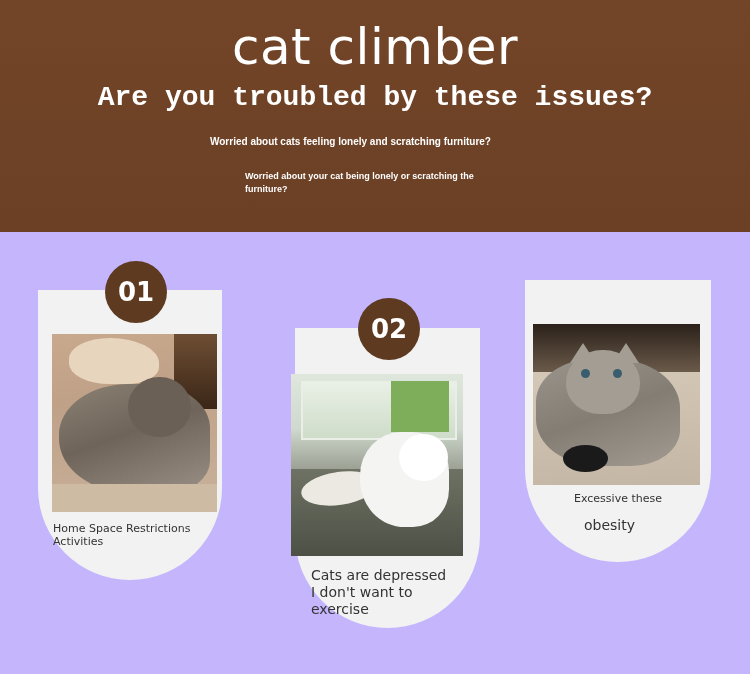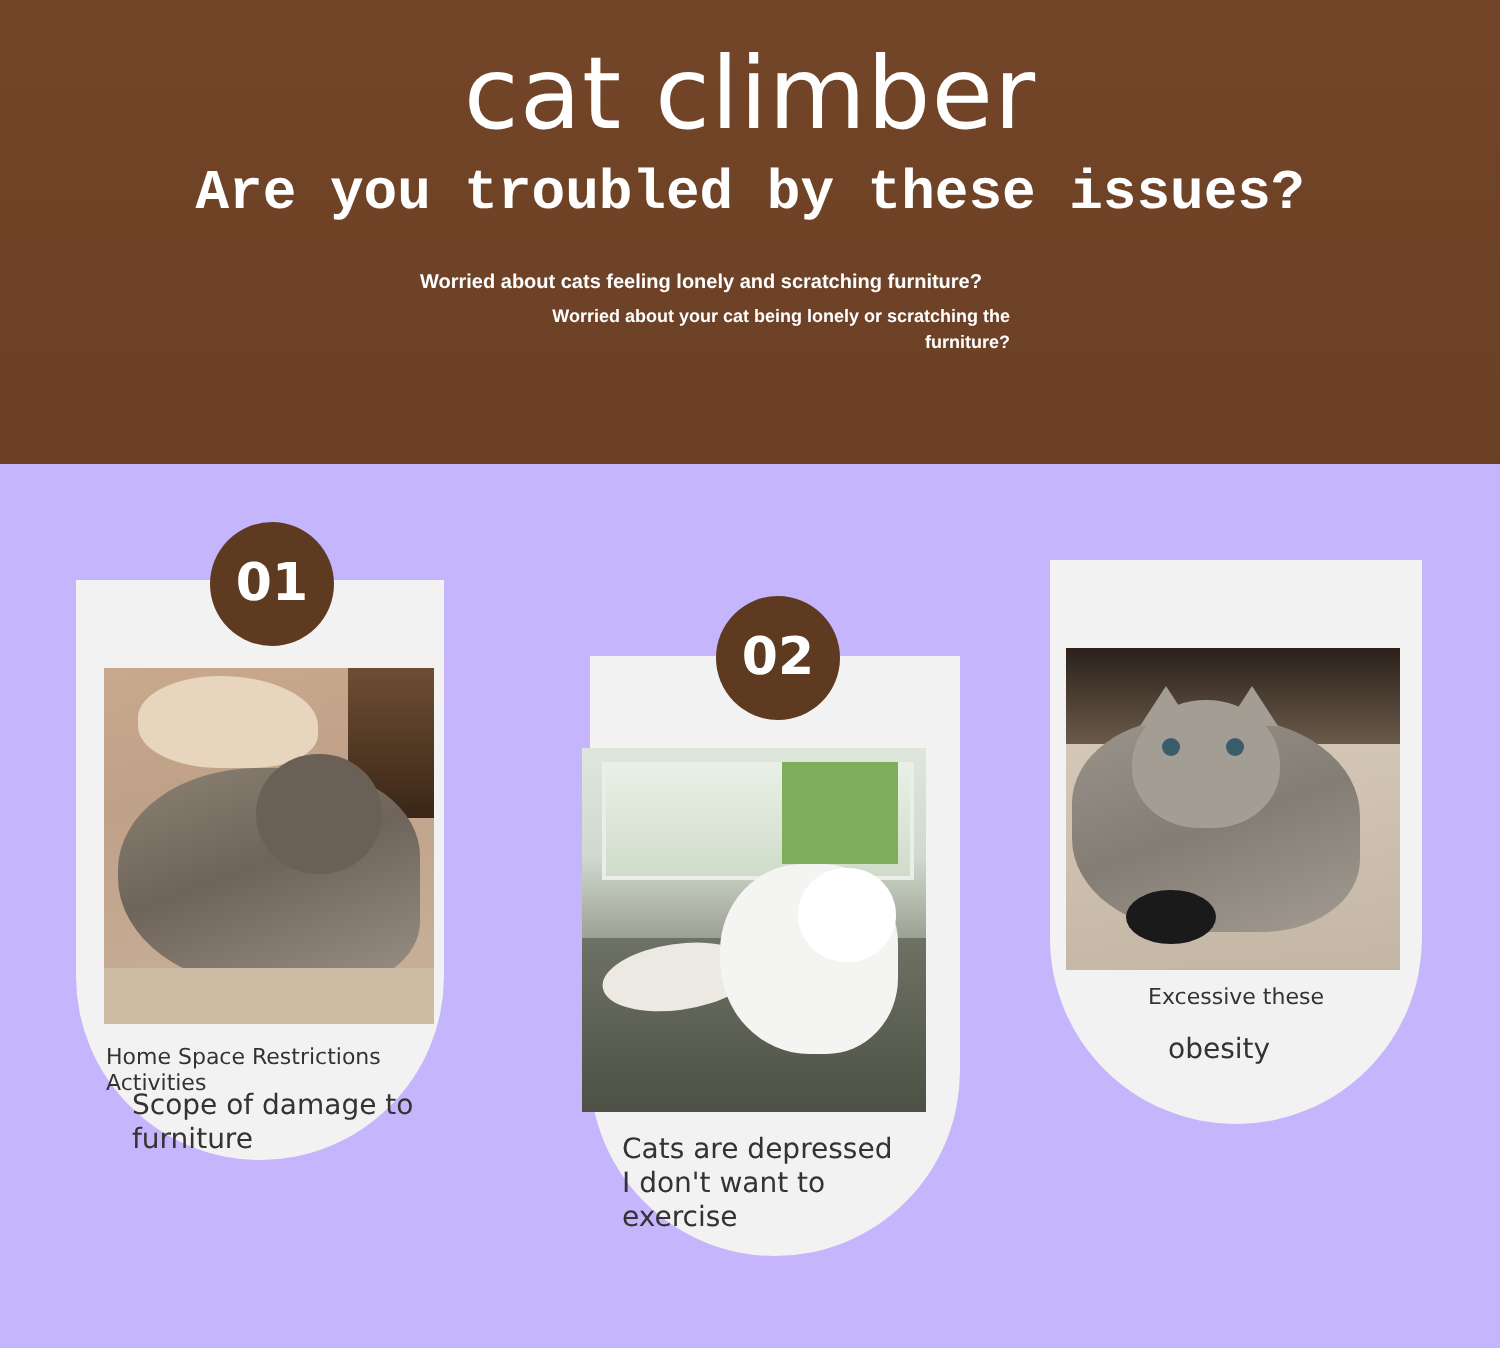--- a/index.html
+++ b/index.html
@@ -50,23 +50,23 @@
   .lead {
     margin: 18px auto 0 auto;
     width: 330px;
     text-align: left;
     font-size: 10px;
     line-height: 15px;
     font-weight: bold;
     color: #ffffff;
   }
   .lead-cn {
-    margin: 3px auto 0 auto;
+    margin: 21px auto 0 auto;
     width: 260px;
-    text-align: right;
+    text-align: left;
     font-size: 9px;
     line-height: 13px;
     color: #ffffff;
     font-weight: bold;
   }
 
   
   .cards {
     position: relative;
     width: 750px;
@@ -180,21 +180,20 @@
     <div class="badge badge-1">01</div>
     <div class="photo photo-1">
       <div class="sky p1-bg"></div>
       <div class="p1-wood"></div>
       <div class="p1-hand"></div>
       <div class="p1-cat"></div>
       <div class="p1-cat2"></div>
       <div class="p1-floor"></div>
     </div>
     <div class="cap cap-1">Home Space Restrictions Activities</div>
-    <div class="cap-main cap-main-1">Scope of damage to furniture</div>
 
     <div class="card card-2"></div>
     <div class="badge badge-2">02</div>
     <div class="photo photo-2">
       <div class="sky p2-bg"></div>
       <div class="p2-win"></div>
       <div class="p2-green"></div>
       <div class="p2-blanket"></div>
       <div class="p2-tail"></div>
       <div class="p2-cat"></div>

